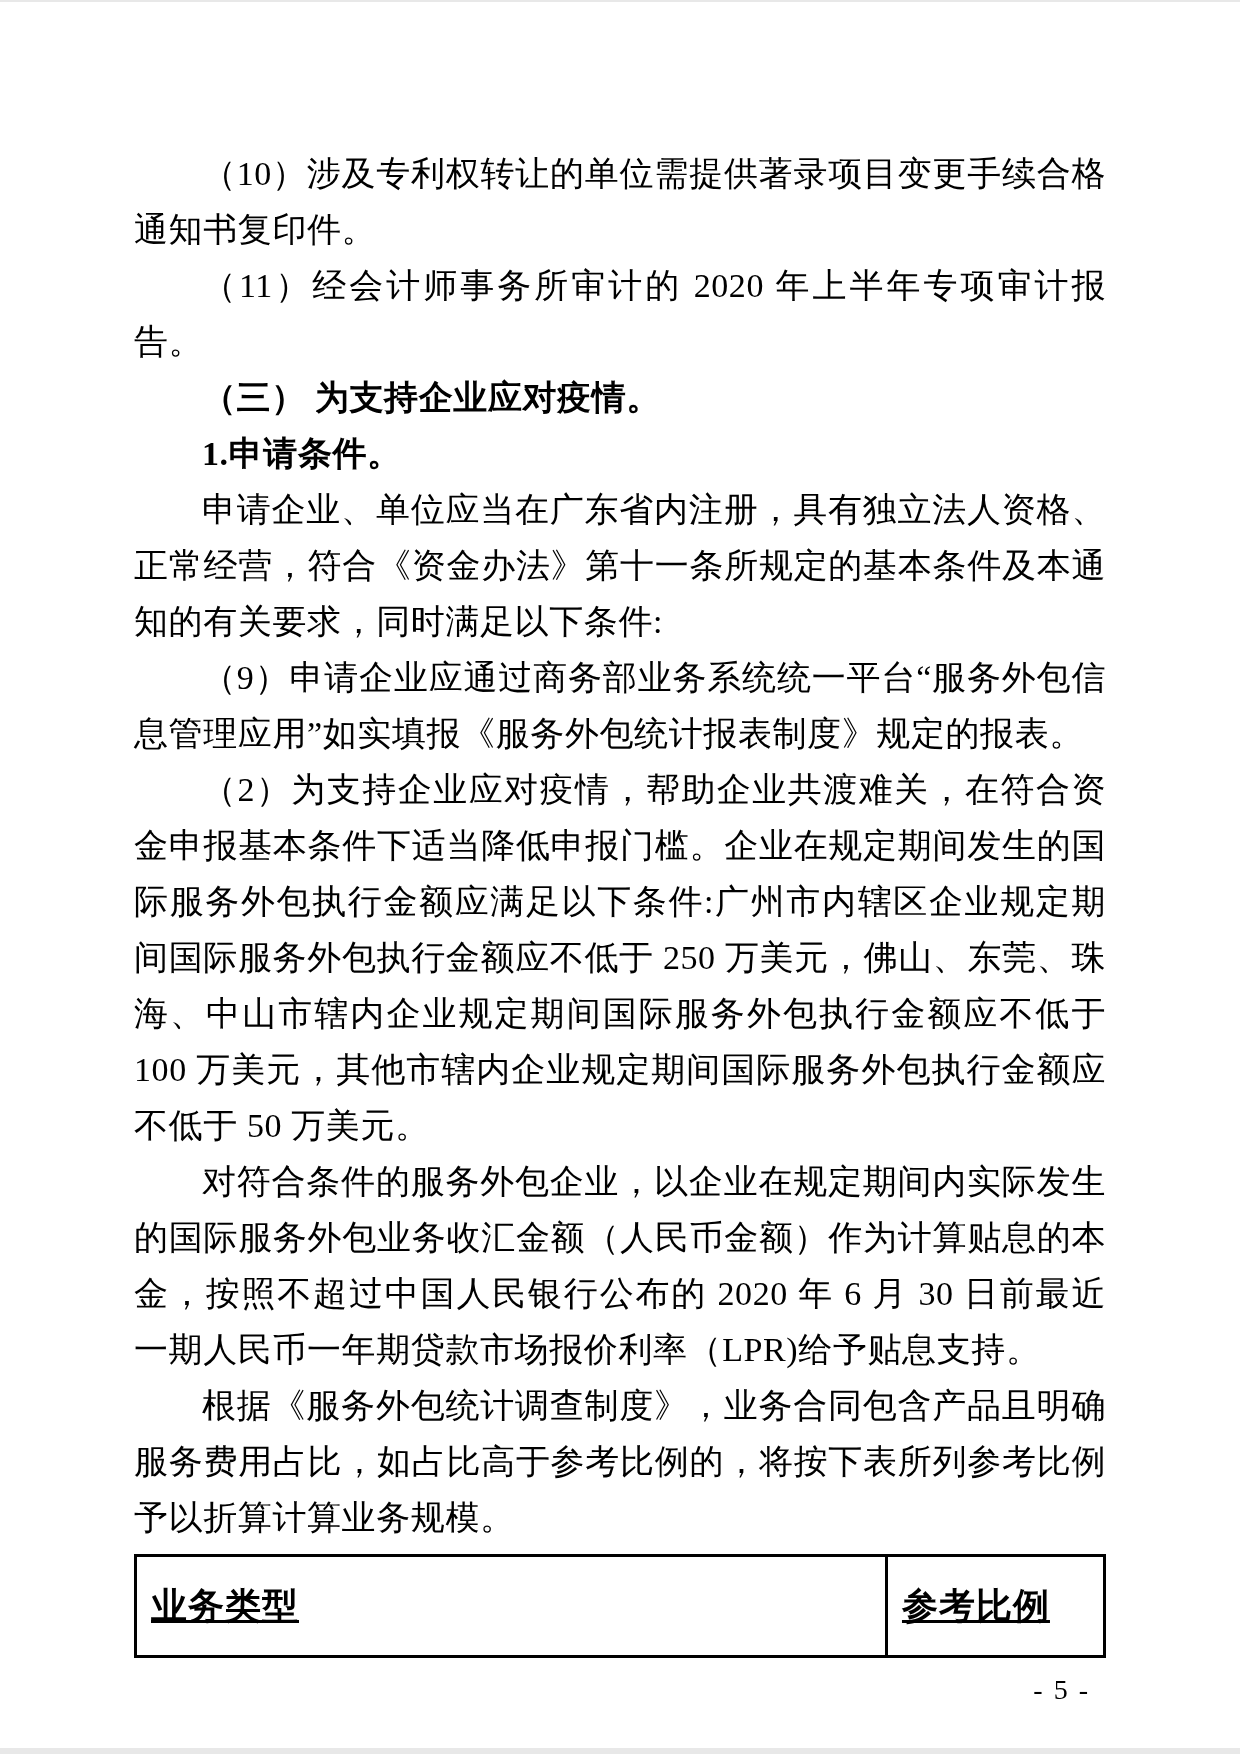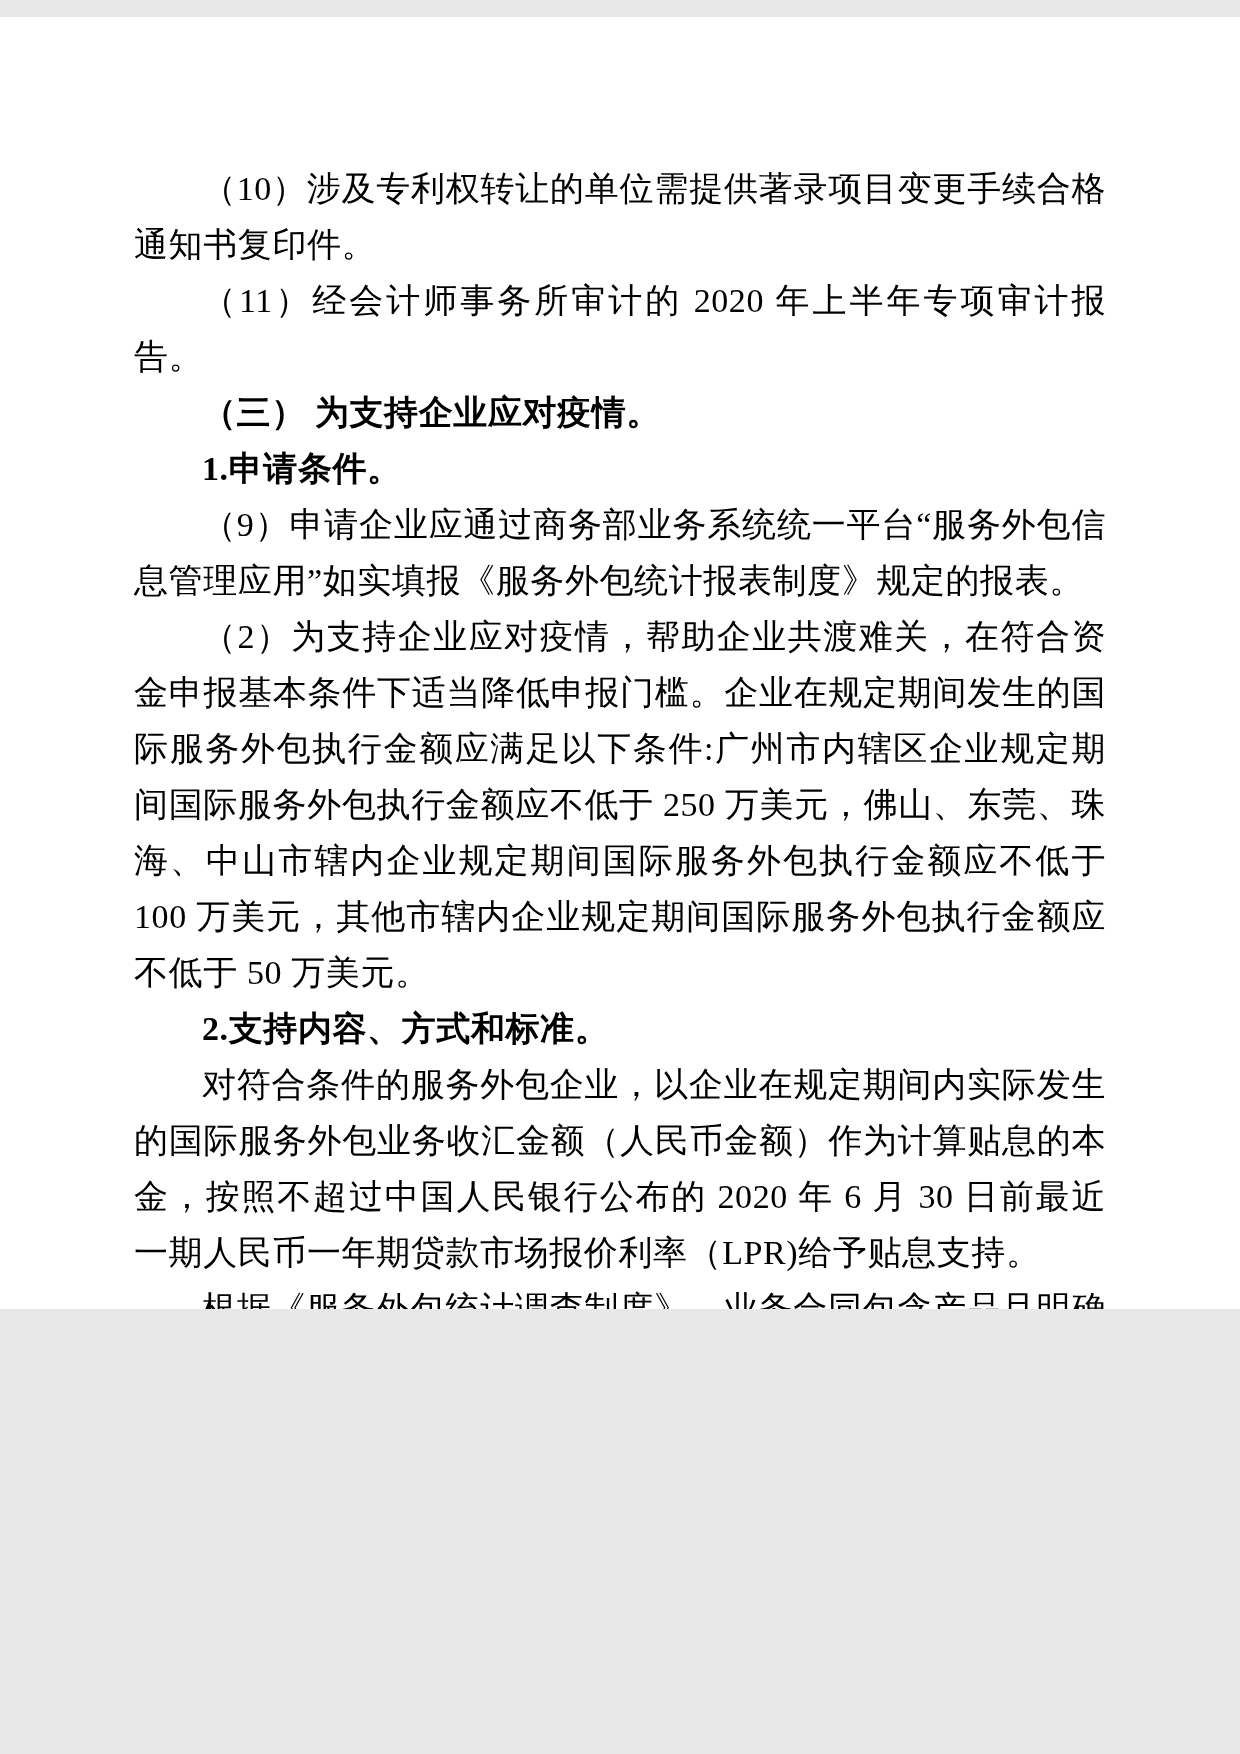--- a/index.html
+++ b/index.html
@@ -1,20 +1,20 @@
 <!DOCTYPE html>
 <html><head>
 <meta charset="utf-8">
 <style>
   html, body { margin: 0; padding: 0; background: #e8e8e8; }
   .page {
     position: relative;
     width: 1240px;
-    height: 1292px;
-    margin: 17px auto;
+    height: 1746px;
+    margin: 2px auto;
     background: #ffffff;
     color: #000000;
     font-family: "Liberation Serif", "DejaVu Serif", serif;
     overflow: hidden;
   }
   .content {
     position: absolute;
     left: 134px;
     top: 144px;
     width: 972px;
@@ -57,23 +57,23 @@
 </style>
 </head>
 <body>
 
 <div class="page">
   <div class="content">
     <p>（10）涉及专利权转让的单位需提供著录项目变更手续合格通知书复印件。</p>
     <p>（11）经会计师事务所审计的 2020 年上半年专项审计报告。</p>
     <p class="heading">（三） 为支持企业应对疫情。</p>
     <p class="heading">1.申请条件。</p>
+    <p>申请企业、单位应当在广东省内注册，具有独立法人资格、正常经营，符合《资金办法》第十一条所规定的基本条件及本通知的有关要求，同时满足以下条件:</p>
     <p>（9）申请企业应通过商务部业务系统统一平台“服务外包信息管理应用”如实填报《服务外包统计报表制度》规定的报表。</p>
     <p>（2）为支持企业应对疫情，帮助企业共渡难关，在符合资金申报基本条件下适当降低申报门槛。企业在规定期间发生的国际服务外包执行金额应满足以下条件:广州市内辖区企业规定期间国际服务外包执行金额应不低于 250 万美元，佛山、东莞、珠海、中山市辖内企业规定期间国际服务外包执行金额应不低于 100 万美元，其他市辖内企业规定期间国际服务外包执行金额应不低于 50 万美元。</p>
-    <p class="heading">2.支持内容、方式和标准。</p>
     <p>对符合条件的服务外包企业，以企业在规定期间内实际发生的国际服务外包业务收汇金额（人民币金额）作为计算贴息的本金，按照不超过中国人民银行公布的 2020 年 6 月 30 日前最近一期人民币一年期贷款市场报价利率（LPR)给予贴息支持。</p>
     <p>根据《服务外包统计调查制度》，业务合同包含产品且明确服务费用占比，如占比高于参考比例的，将按下表所列参考比例予以折算计算业务规模。</p>
 
     <table class="ref-table">
       <tbody>
         <tr>
           <td class="col-type">业务类型</td>
           <td class="col-ratio">参考比例</td>
         </tr>
       </tbody>

